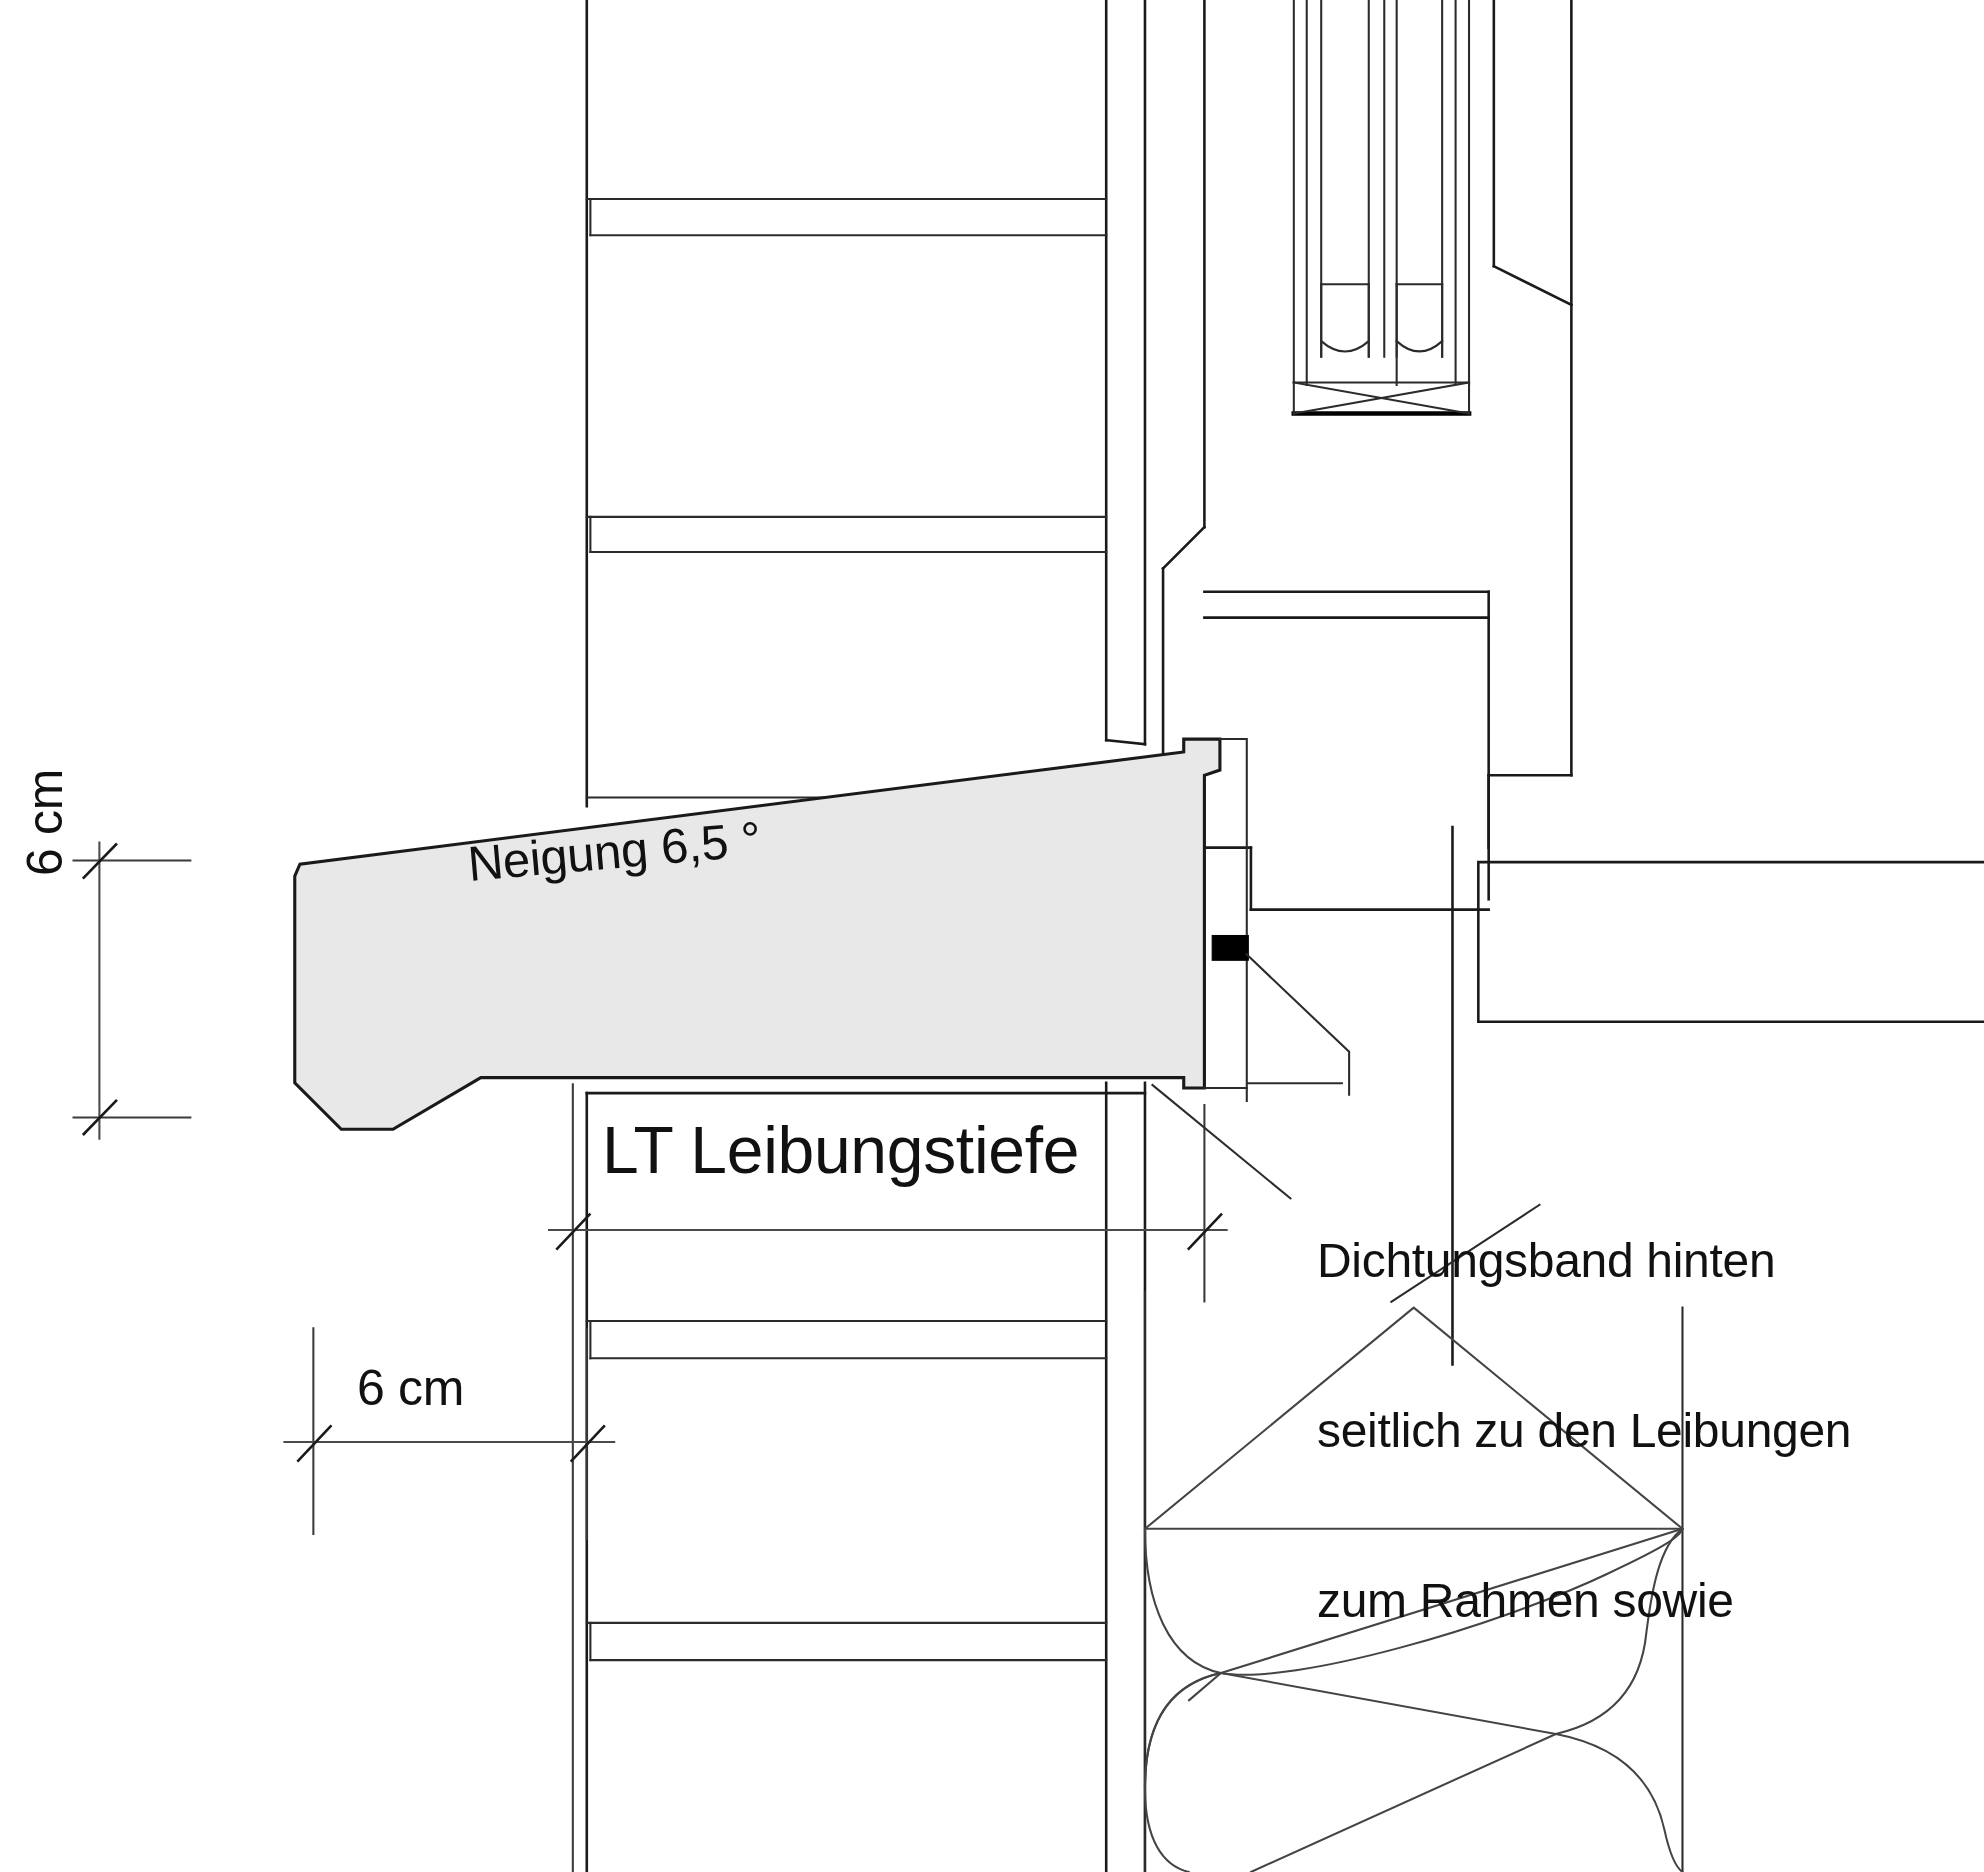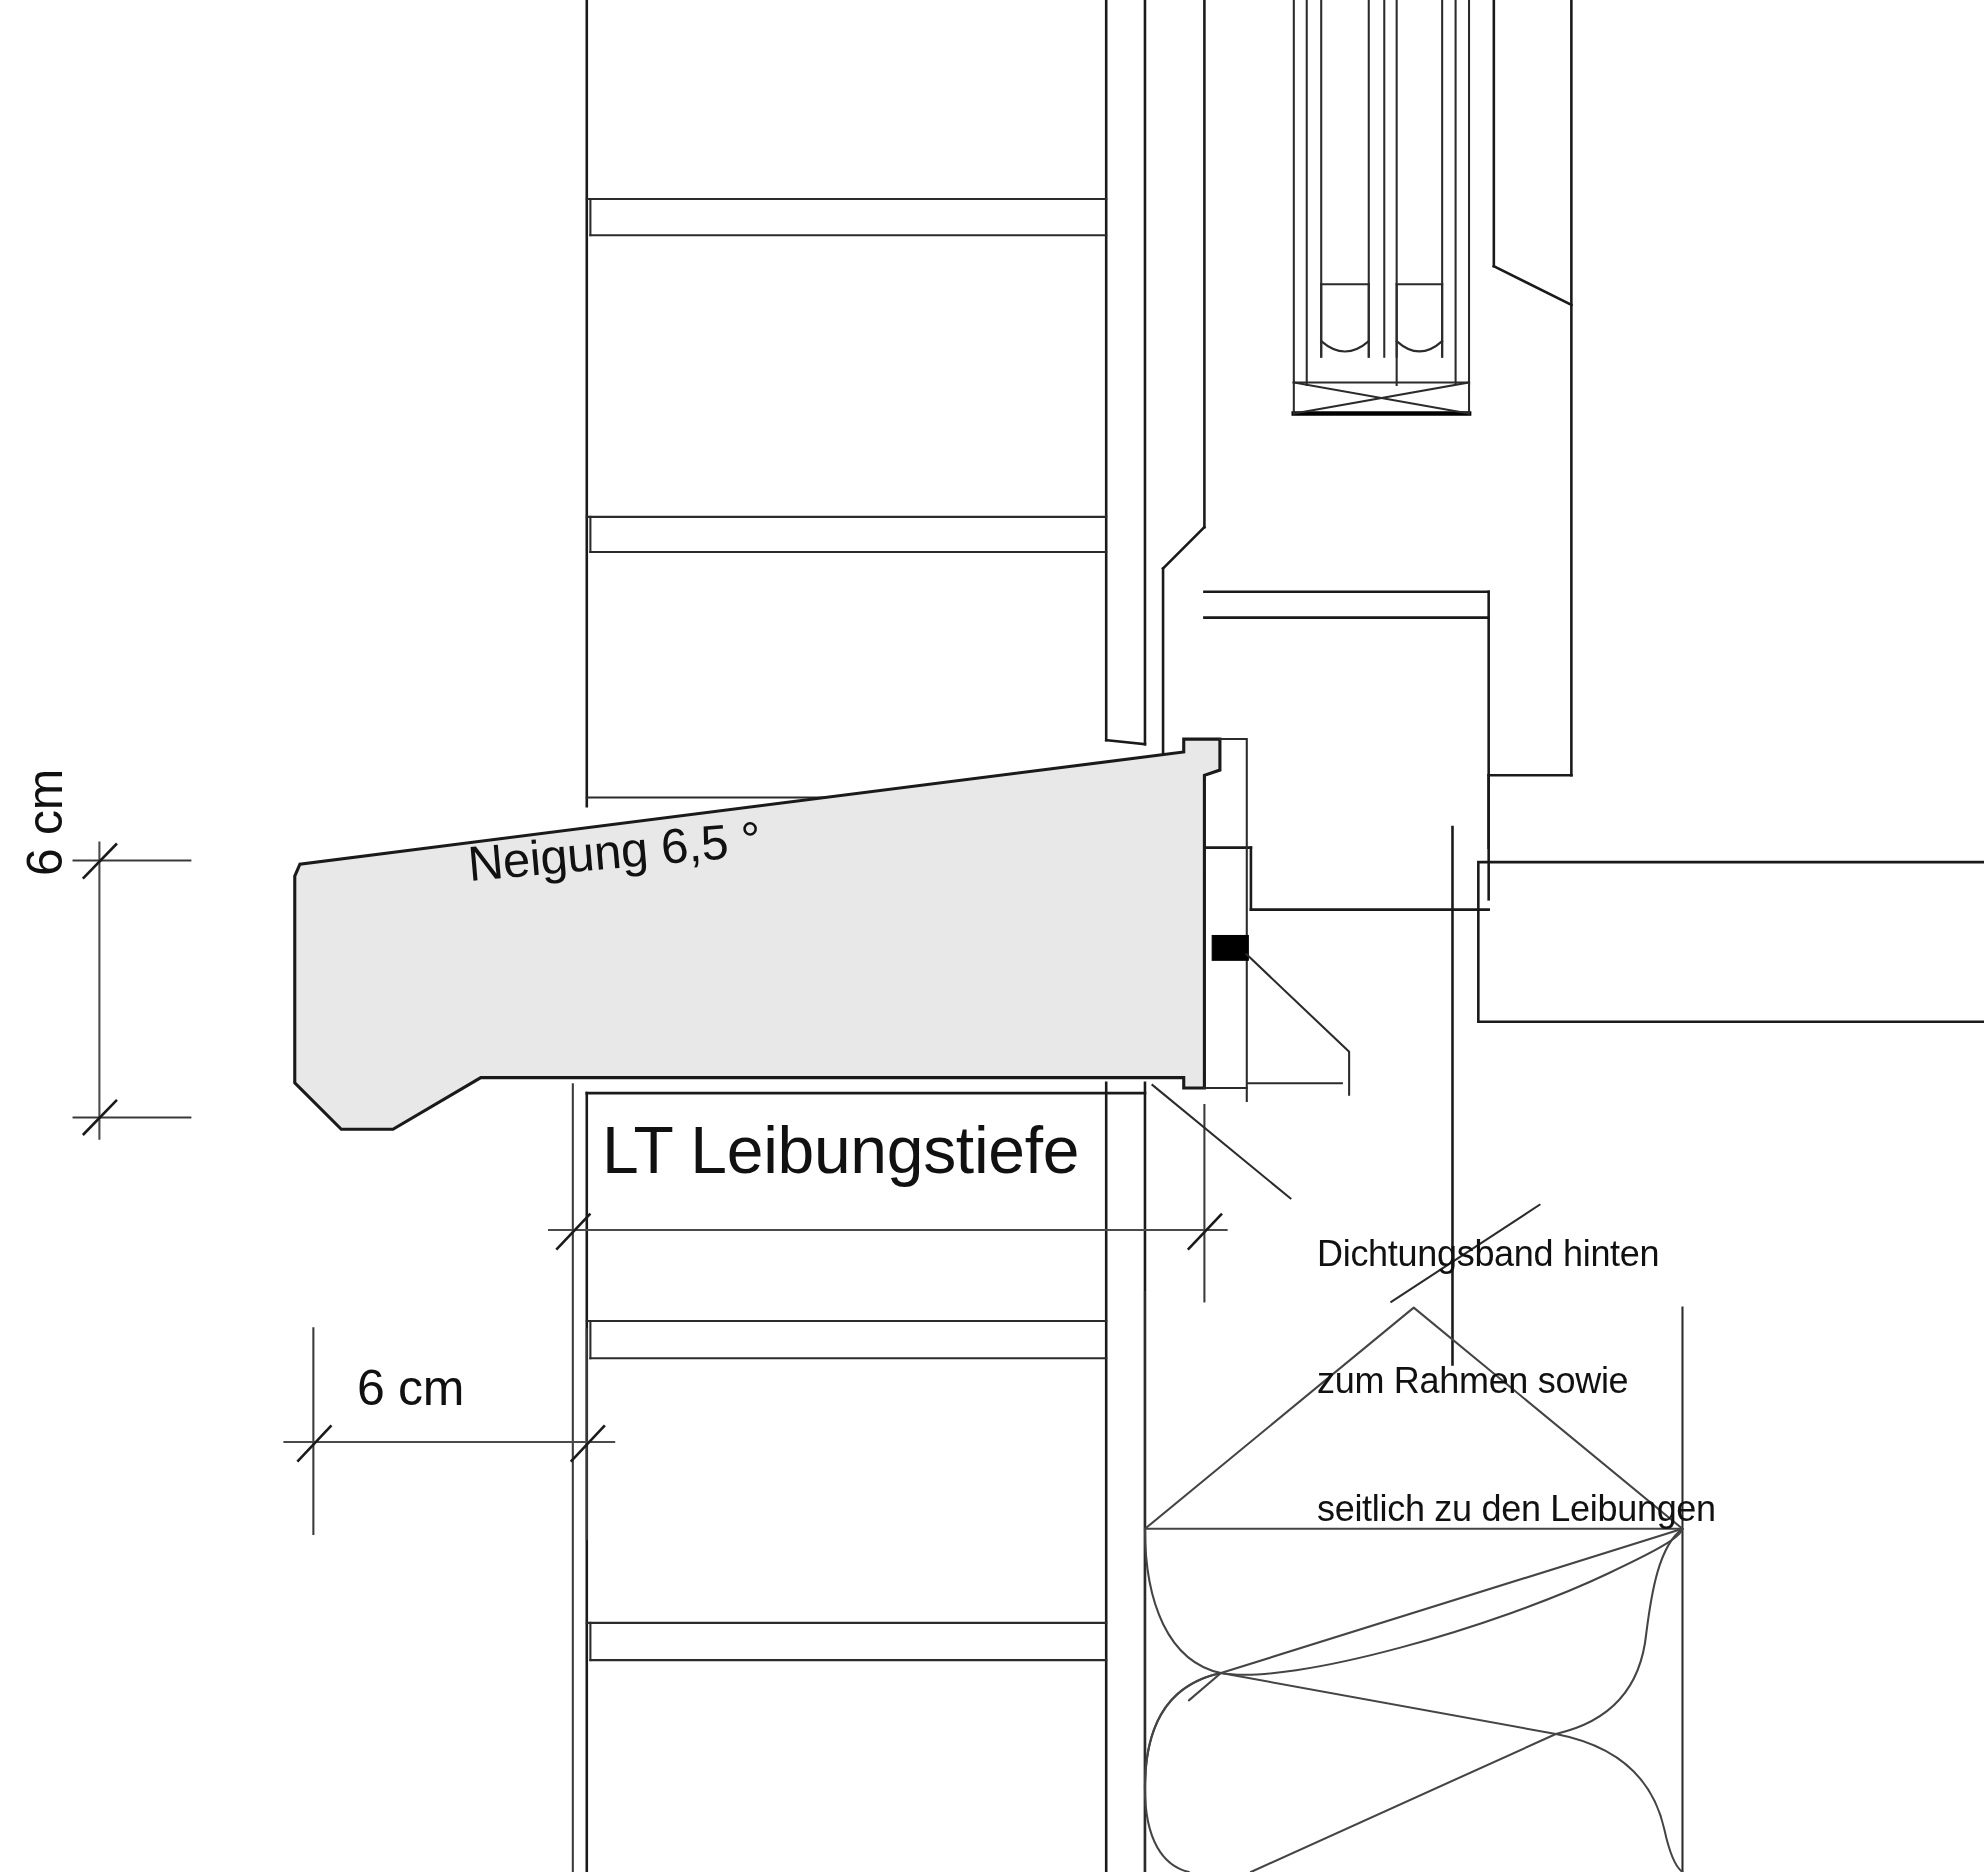--- a/index.html
+++ b/index.html
@@ -66,22 +66,22 @@
     top: 1112px;
     font-size: 66px;
   }
   .lbl-6cm-horiz {
     left: 357px;
     top: 1359px;
     font-size: 50px;
   }
   .lbl-dicht {
     left: 1317px;
-    top: 1148px;
-    font-size: 36px;
+    top: 1120px;
+    font-size: 48px;
   }
   .lbl-dicht div { display: block; }
 </style>
 </head>
 <body>
 
 <div id="stage">
 
   <svg id="drawing" viewBox="0 0 3840 3622" xmlns="http://www.w3.org/2000/svg">
 
@@ -279,18 +279,18 @@
   <div class="label lbl-6cm-vert">6 cm</div>
 
   <div class="label lbl-neigung">Neigung 6,5 °</div>
 
   <div class="label lbl-lt">LT Leibungstiefe</div>
 
   <div class="label lbl-6cm-horiz">6 cm</div>
 
   <div class="label lbl-dicht">
     <div>Dichtungsband hinten</div>
+    <div>seitlich zu den Leibungen</div>
     <div>zum Rahmen sowie</div>
-    <div>seitlich zu den Leibungen</div>
   </div>
 
 </div>
 
 
 </body></html>

